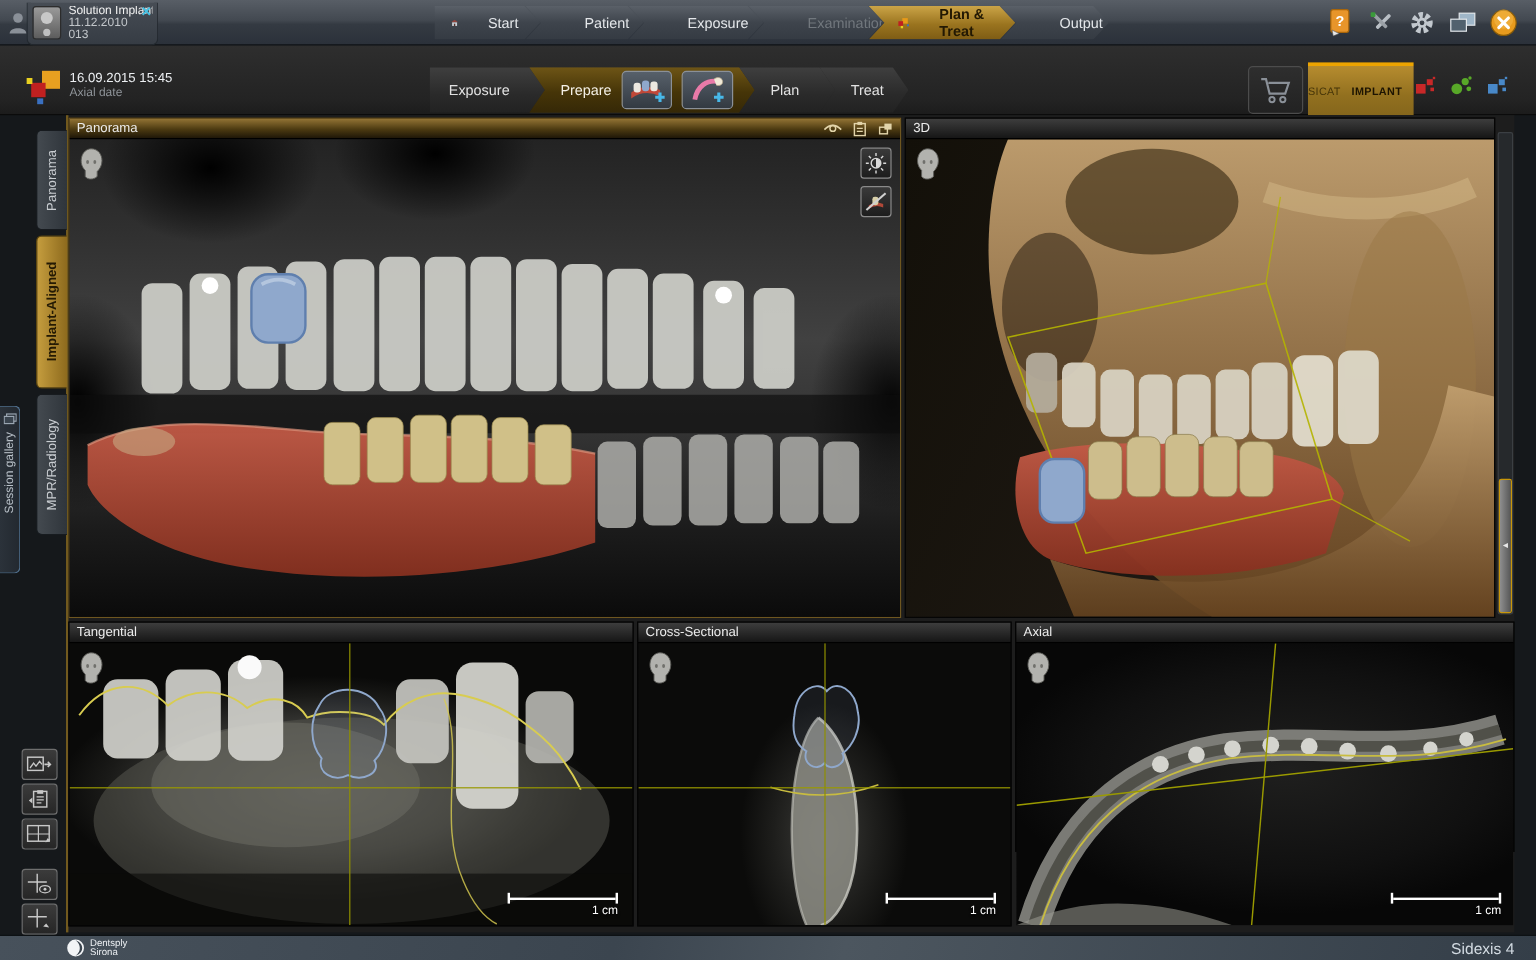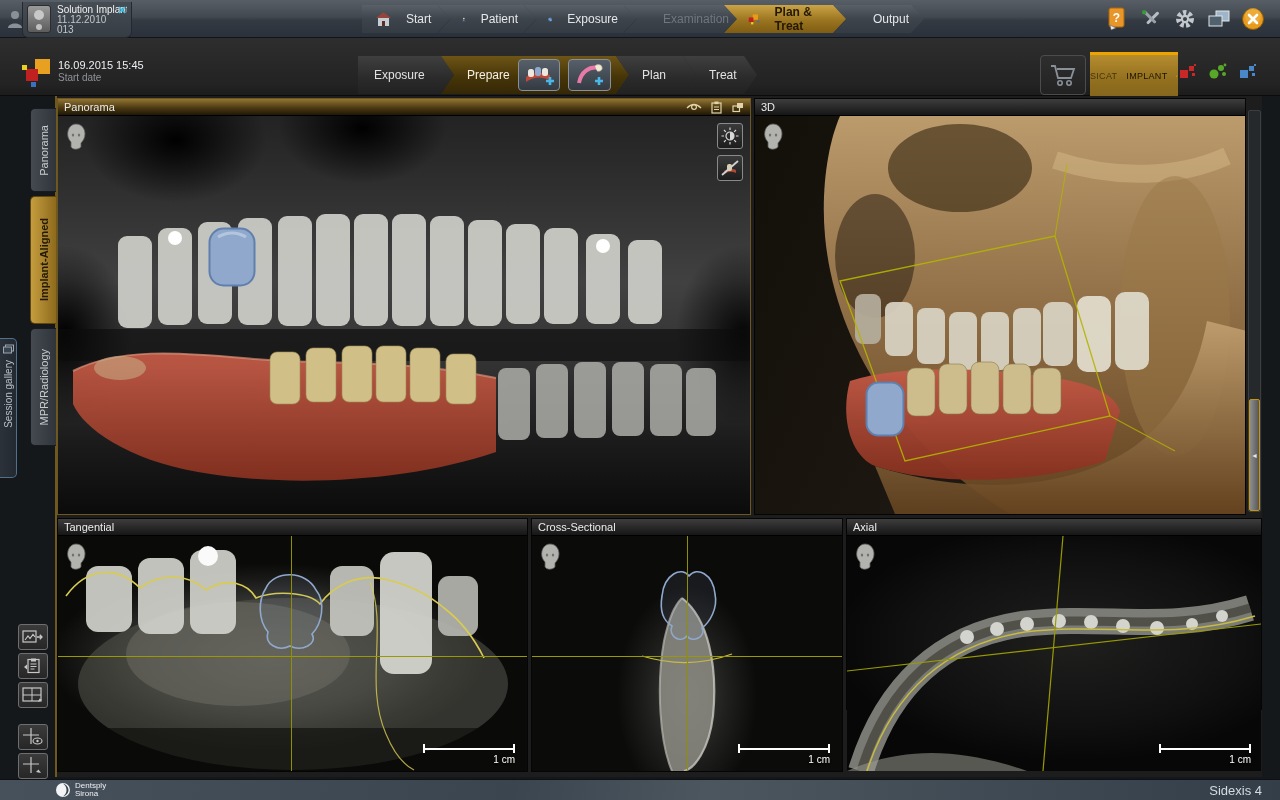--- a/index.html
+++ b/index.html
@@ -13,41 +13,41 @@
   .avatar{width:24px;height:28px;border-radius:3px;background:linear-gradient(180deg,#9a9a9a,#5c5c5c);border:1px solid #2c2c2c;position:relative;flex:0 0 auto}
   .avatar::after{content:"";position:absolute;left:6px;top:4px;width:10px;height:10px;border-radius:50%;background:#c8c8c8;box-shadow:0 12px 0 -2px #c0c0c0}
   .pt-lines{margin-left:6px;line-height:10px;overflow:hidden}
   .pt-name{font-size:10px;color:#f2f2f2;white-space:nowrap}
   .pt-sub{font-size:10px;color:#c2c6ca;white-space:nowrap}
   .pt-close{position:absolute;right:3px;top:3px;width:12px;height:12px;color:#45c2e4;font-size:11px;font-weight:bold;line-height:11px;text-align:center;cursor:pointer}
 
   .nav-row{left:362px;top:5px;height:28px;display:flex}
   .chev{clip-path:polygon(0 0,calc(100% - 13px) 0,100% 50%,calc(100% - 13px) 100%,0 100%,13px 50%)}
   .chev.first{clip-path:polygon(0 0,calc(100% - 13px) 0,100% 50%,calc(100% - 13px) 100%,0 100%)}
-  .navtab{height:28px;display:flex;align-items:center;gap:15px;padding:0 18px 0 24px;background:linear-gradient(180deg,#5a6068,#3e444c 50%,#353b43);color:#e4e7ea;font-size:12px;margin-left:-12px;cursor:pointer}
+  .navtab{height:28px;display:flex;align-items:center;gap:25px;padding:0 18px 0 24px;background:linear-gradient(180deg,#5a6068,#3e444c 50%,#353b43);color:#e4e7ea;font-size:12px;margin-left:-12px;cursor:pointer}
   .navtab.first{margin-left:0;padding-left:14px}
   .navtab.active{background:linear-gradient(180deg,#cba447,#9a741f 55%,#7e5c14);color:#231903;font-weight:bold}
   .navtab.disabled{color:#71777d;cursor:default}
   .navtab.disabled svg{opacity:.45}
 
   .winbtn{width:26px;height:26px;display:flex;align-items:center;justify-content:center;cursor:pointer}
 
   
   .toolbar{left:0;top:38px;width:1280px;height:58px;background:linear-gradient(180deg,#2e2e2e,#232323 80%,#1c1c1c);border-bottom:1px solid #0b0b0b}
   .scan-dt{font-size:11px;font-weight:normal;color:#eceff2;line-height:13px}
   .scan-lb{font-size:10px;color:#8f9499;line-height:12px}
   .phase-row{left:358px;top:56px;height:38px;display:flex}
   .phasetab{height:38px;display:flex;align-items:center;padding:0 18px 0 26px;background:linear-gradient(180deg,#3f3f3f,#2a2a2a 60%,#222);color:#e2e2e2;font-size:12px;margin-left:-13px;cursor:pointer}
   .phasetab.first{margin-left:0;padding-left:16px}
   .phasetab.active{background:linear-gradient(180deg,#6e5516,#463508 55%,#352807);filter:drop-shadow(0 0 1.5px #cf9812);color:#f4f0e6}
   .prep-btn{width:44px;height:32px;margin-left:8px;background:linear-gradient(180deg,#57606a,#333a42);border:1px solid #8a9098;border-radius:4px;display:flex;align-items:center;justify-content:center;cursor:pointer}
   .cartbtn{left:1040px;top:55px;width:46px;height:40px;border:1px solid #4c4c4c;border-radius:4px;background:linear-gradient(180deg,#2e2e2e,#222);display:flex;align-items:center;justify-content:center}
   .appbtn{left:1090px;top:52px;width:88px;height:44px;background:linear-gradient(180deg,#b68c2f,#92701f 60%,#85661c);border-top:3px solid #eda400;display:flex;align-items:center;justify-content:center;gap:9px;cursor:pointer}
   .appbtn .b1{font-size:9px;color:#463508;letter-spacing:.3px}
-  .appbtn .b2{font-size:9px;font-weight:normal;color:#1d1402;letter-spacing:.3px}
+  .appbtn .b2{font-size:9px;font-weight:bold;color:#1d1402;letter-spacing:.3px}
   .appmini{width:20px;height:18px;display:flex;align-items:center;justify-content:center;cursor:pointer}
 
   
   .vtab{left:30px;width:26px;border:1px solid #171b1f;border-right:none;border-radius:5px 0 0 5px;background:linear-gradient(90deg,#444a50,#2f353b);display:flex;align-items:center;justify-content:center;cursor:pointer}
   .vtab span{writing-mode:vertical-rl;transform:rotate(180deg);font-size:11px;color:#c9cdd1;white-space:nowrap}
   .vtab.active{background:linear-gradient(90deg,#c59d3e,#8d6a1d);border-color:#5e4710}
   .vtab.active span{color:#241a04;font-weight:bold}
   .sess-tab{left:0;top:338px;width:17px;height:140px;background:linear-gradient(90deg,#2b323a,#232930);border:1px solid #51708e;border-left:none;border-radius:0 5px 5px 0;display:flex;flex-direction:column;align-items:center;padding-top:5px;cursor:pointer}
   .sess-tab span{writing-mode:vertical-rl;transform:rotate(180deg);font-size:10px;color:#b9c1c9;white-space:nowrap;margin-top:6px}
   .accent-line{left:55px;top:96px;width:2px;height:681px;background:#8d6e1f;opacity:.75}
@@ -196,21 +196,21 @@
 <div class="abs toolbar"></div>
 
 <svg class="abs" style="left:22px;top:57px" width="30" height="30" viewBox="0 0 30 30">
   <rect x="13" y="2" width="15" height="15" fill="#e8a020"></rect>
   <rect x="4" y="12" width="12" height="12" fill="#c02020"></rect>
   <rect x="0" y="8" width="5" height="5" fill="#e8d020"></rect>
   <rect x="9" y="25" width="5" height="5" fill="#3a70c0"></rect>
 </svg>
 <div class="abs" style="left:58px;top:59px">
   <div class="scan-dt">16.09.2015 15:45</div>
-  <div class="scan-lb">Start date</div>
+  <div class="scan-lb">Axial date</div>
 </div>
 
 <div class="abs phase-row">
   <div class="phasetab chev first" style="width:96px">
     <span>Exposure</span>
   </div>
   <div class="phasetab chev active" style="width:188px">
     <span>Prepare</span>
     <div class="prep-btn">
       <svg width="30" height="24" viewBox="0 0 30 24">

